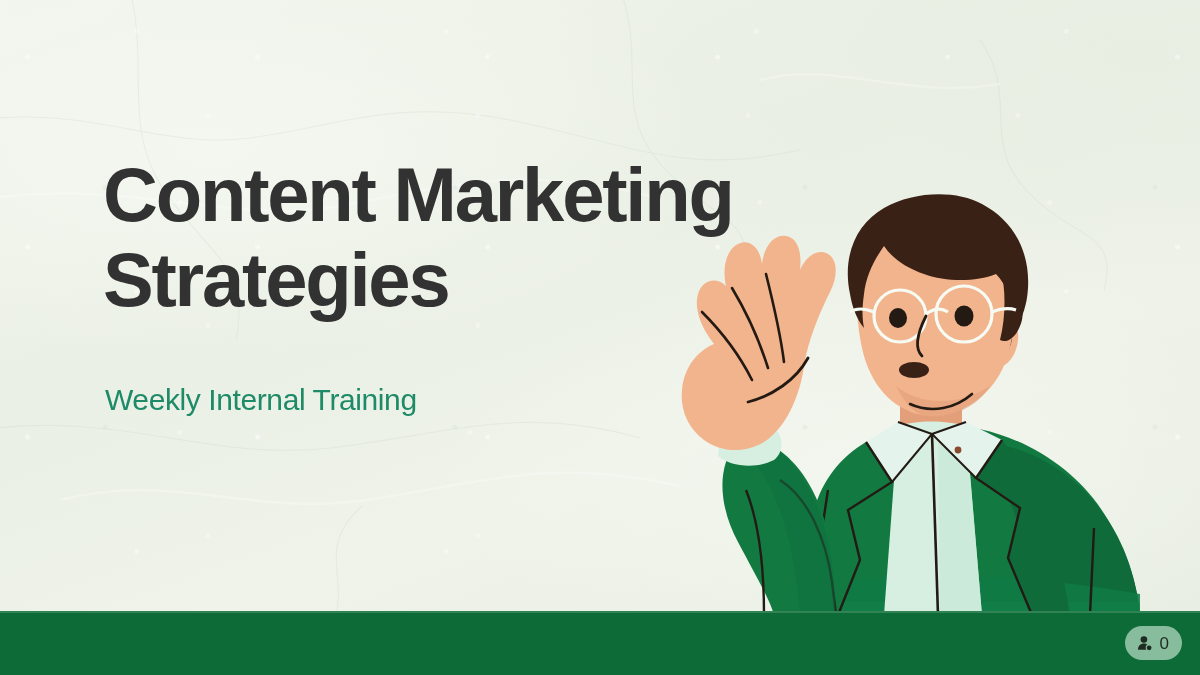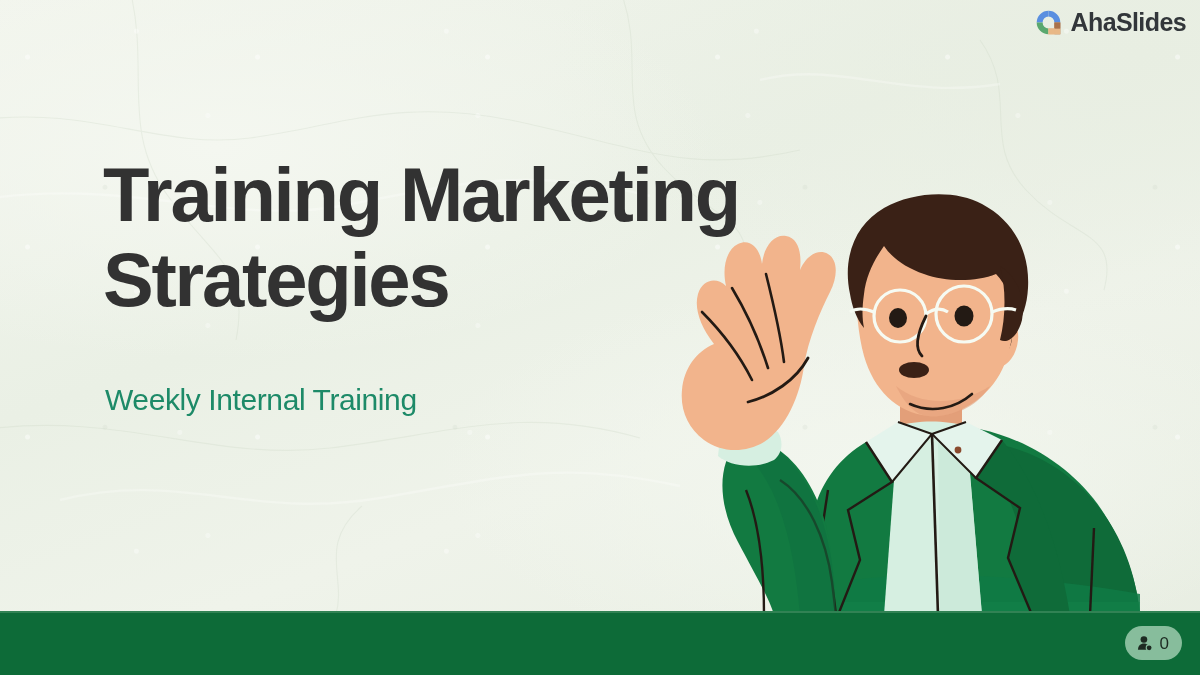--- a/index.html
+++ b/index.html
@@ -120,32 +120,20 @@
       <path d="M820 620 C 900 580, 980 604, 1060 568"></path>
     </g>
     <g fill="none" stroke="#ffffff" stroke-width="2.4" opacity=".5">
       <path d="M-20 200 C 120 176, 230 226, 340 206 S 520 164, 650 196"></path>
       <path d="M60 500 C 180 470, 250 520, 380 498 S 560 460, 680 486"></path>
       <path d="M760 80 C 840 60, 900 100, 1000 84"></path>
     </g>
   </svg>
   <div class="bg-grain"></div>
 
-  <div class="logo">
-    <svg class="logo-mark" viewBox="0 0 48 48">
-      <path d="M24 3 A21 21 0 0 0 3 24 L13.5 24 A10.5 10.5 0 0 1 24 13.5 Z" fill="#5a8fe0"></path>
-      <path d="M24 3 A21 21 0 0 1 45 24 L34.5 24 A10.5 10.5 0 0 0 24 13.5 Z" fill="#5a8fe0"></path>
-      <path d="M45 24 L45 45 L34.5 45 L34.5 24 Z" fill="#a9724a"></path>
-      <path d="M3 24 A21 21 0 0 0 24 45 L24 34.5 A10.5 10.5 0 0 1 13.5 24 Z" fill="#5aa86f"></path>
-      <path d="M24 45 L45 45 L45 34.5 L24 34.5 Z" fill="#e8b887"></path>
-      <path d="M34.5 24 L45 24 L45 34.5 L34.5 34.5 Z" fill="#a9724a"></path>
-      <path d="M24 34.5 L34.5 34.5 L34.5 45 L24 45 Z" fill="#e8b887"></path>
-    </svg>
-    <span class="logo-text">AhaSlides</span>
-  </div>
 
   <div class="illu">
     <svg viewBox="0 0 520 425" preserveAspectRatio="xMidYMax meet">
       <defs>
         <clipPath id="clipBottom">
             <rect x="0" y="0" width="520" height="425"></rect>
           </clipPath>
       </defs>
       <g clip-path="url(#clipBottom)">
 
@@ -266,21 +254,21 @@
 
         <ellipse cx="254" cy="180" rx="15" ry="8" fill="#3a2116"></ellipse>
 
         <path d="M250 214 C 272 224, 296 218, 312 204" fill="none" stroke="#231a14" stroke-width="2.6" stroke-linecap="round"></path>
 
         <circle cx="298" cy="260" r="3.4" fill="#8a4a2e"></circle>
       </g>
     </svg>
   </div>
 
-  <h1 class="title">Training Marketing
+  <h1 class="title">Content Marketing
 Strategies</h1>
   <div class="subtitle">Weekly Internal Training</div>
 
   <div class="footer">
     <div class="footer-rule"></div>
     <div class="people-badge">
       <svg width="19" height="19" viewBox="0 0 24 24">
         <circle cx="10" cy="7" r="4.2" fill="#1d2b22"></circle>
         <path d="M2.5 20 C 2.5 14.6, 6 12, 10 12 C 14 12, 17.5 14.6, 17.5 20 Z" fill="#1d2b22"></path>
         <circle cx="16.6" cy="17.4" r="4.4" fill="#87bd9c"></circle>

